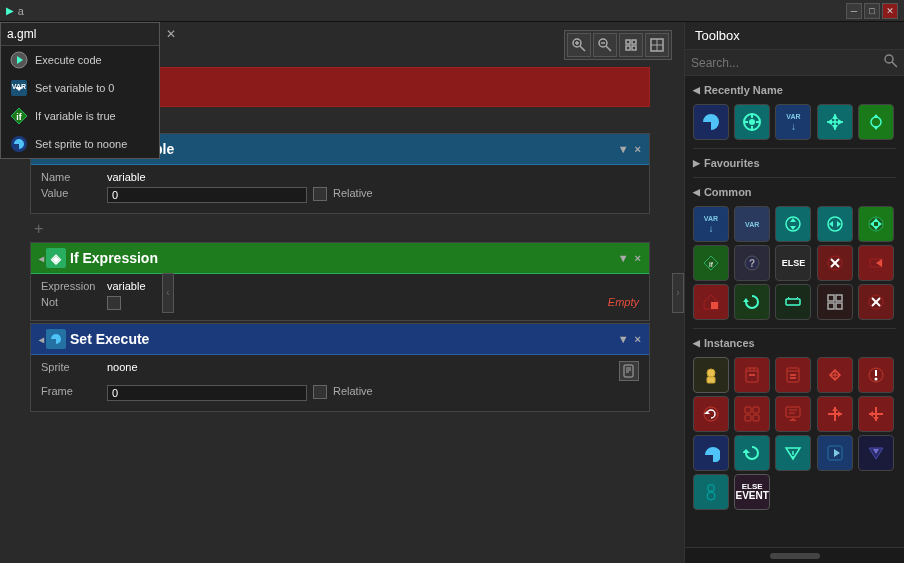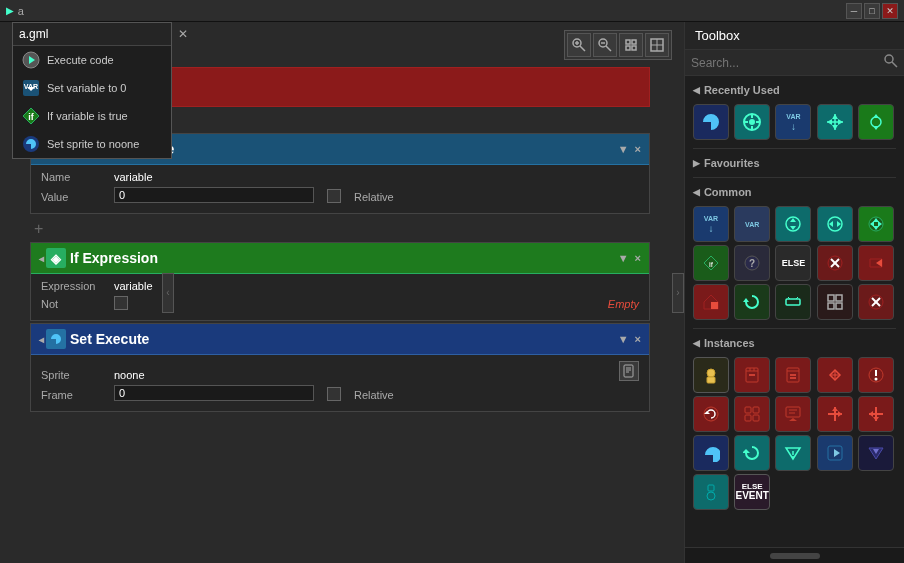--- a/index.html
+++ b/index.html
@@ -59,21 +59,21 @@
       flex: 1;
       background: #2a2a2a;
       position: relative;
       overflow: hidden;
     }
 
     
     .dropdown-overlay {
       position: absolute;
       top: 0;
-      left: 12px;
+      left: 0;
       z-index: 100;
     }
 
     .search-box-container {
       background: #1e1e1e;
       border: 1px solid #555;
       width: 160px;
     }
 
     .search-input-row {
@@ -235,23 +235,23 @@
     .badge-green { background: #27ae60; color: #fff; }
     .badge-blue { background: #2471a3; color: #fff; }
 
     .sub-block-body {
       padding: 6px 10px;
       background: #252525;
     }
 
     .field-row {
       display: flex;
-      align-items: flex-end;
+      align-items: flex-start;
       margin-bottom: 4px;
-      gap: 13px;
+      gap: 6px;
     }
 
     .field-label {
       color: #aaa;
       font-size: 11px;
       min-width: 60px;
     }
 
     .field-value {
       color: #fff;
@@ -672,21 +672,21 @@
           <circle cx="5" cy="5" r="4" fill="none" stroke="#888" stroke-width="1.5"></circle>
           <line x1="8" y1="8" x2="13" y2="13" stroke="#888" stroke-width="1.5"></line>
         </svg>
       </span>
     </div>
 
     <div class="toolbox-content">
 
       <div class="toolbox-section-header">
         <span style="font-size:9px;">◀</span>
-        <span>Recently Used</span>
+        <span>Recently Name</span>
       </div>
       <div class="toolbox-icons-grid">
 
         <div class="tool-icon-btn ti-dark-blue">
           <svg width="22" height="22" viewBox="0 0 22 22">
             <path d="M3,11 A8,8,0,1,1,11,19 L11,11 Z" fill="#4fc3f7"></path>
           </svg>
         </div>
 
         <div class="tool-icon-btn ti-teal">

